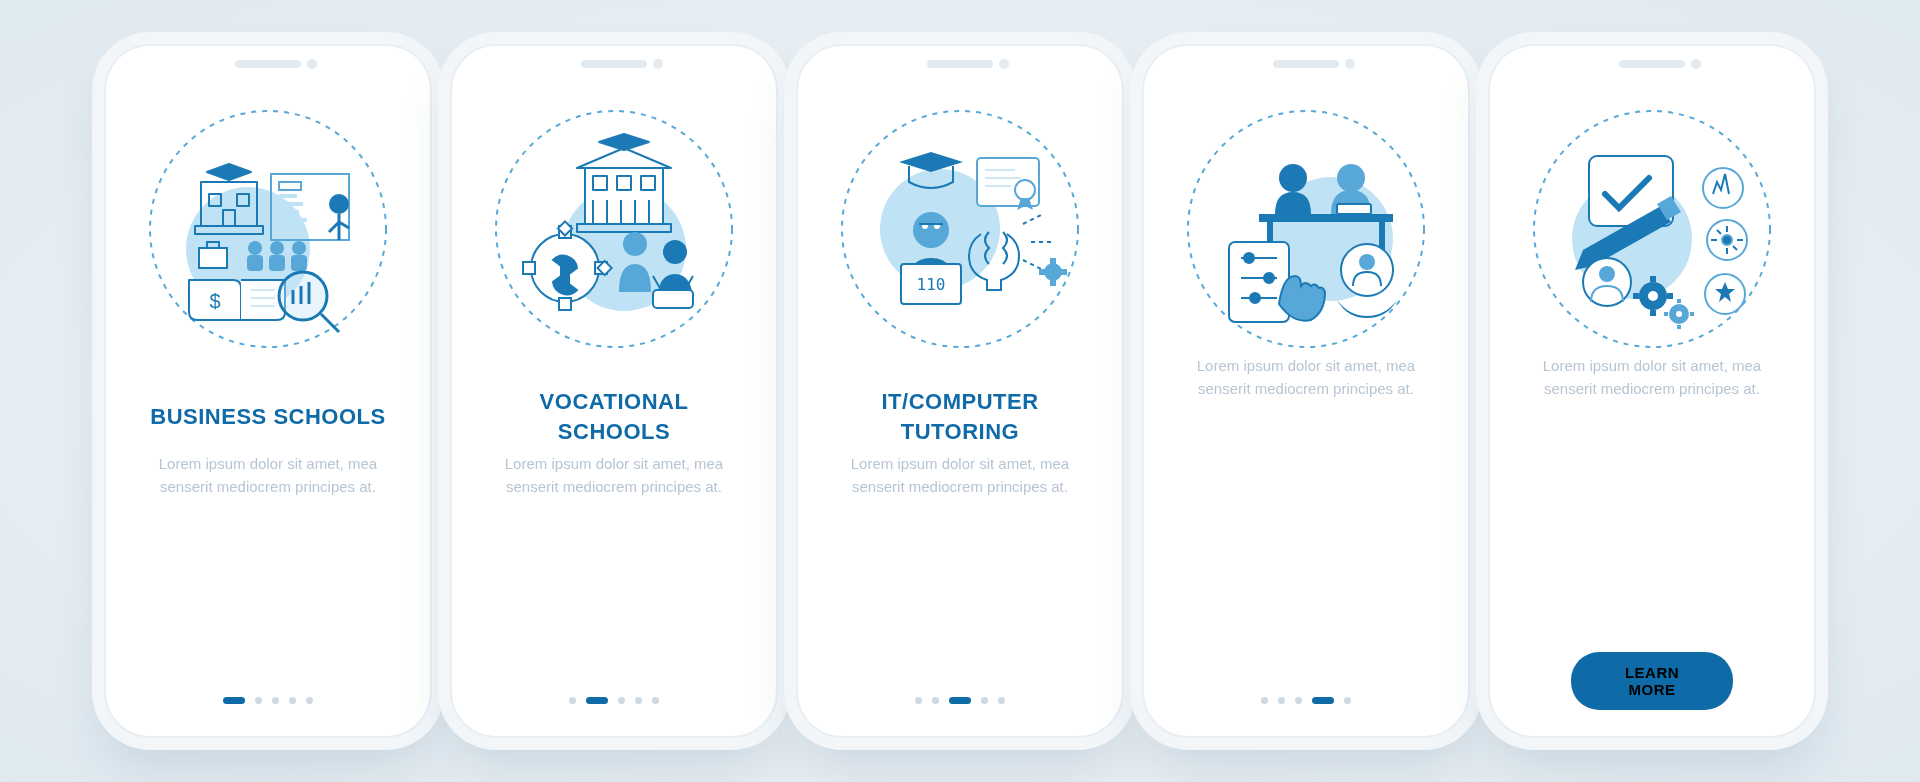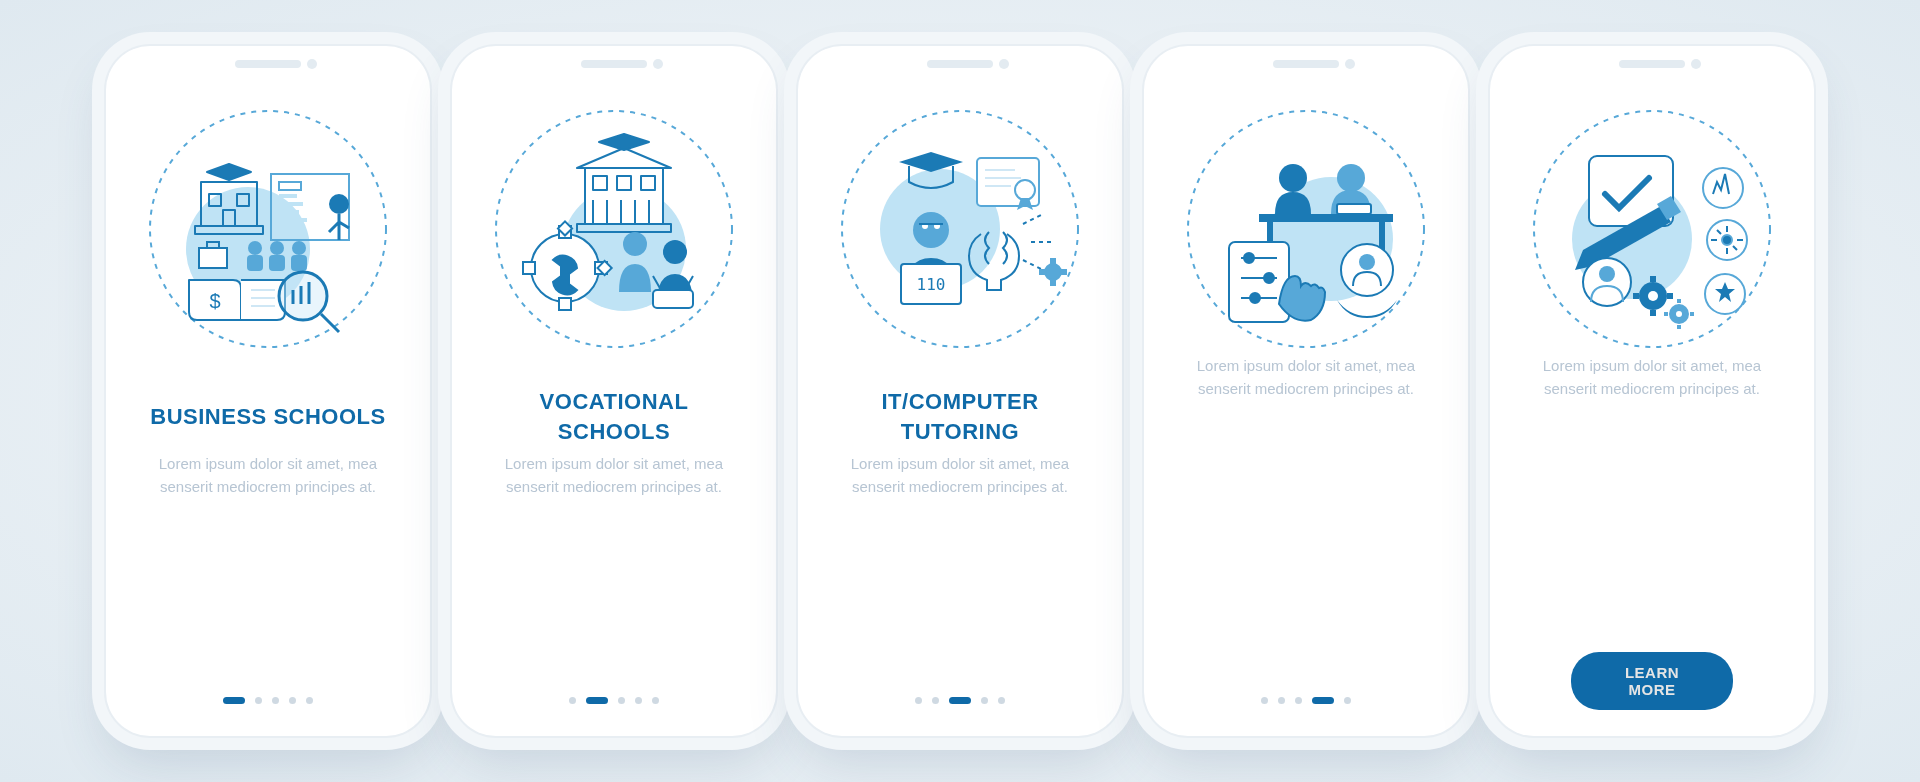--- a/index.html
+++ b/index.html
@@ -101,21 +101,21 @@
     width: 22px;
     border-radius: 4px;
     background: #0f6aa8;
   }
   .cta {
     position: absolute;
     bottom: 26px;
     left: 50%;
     transform: translateX(-50%);
     background: #0f6aa8;
-    color: #e5e5e5;
+    color: #000000;
     border: none;
     border-radius: 28px;
     padding: 12px 44px;
     font-size: 15px;
     font-weight: 600;
     letter-spacing: .5px;
     cursor: pointer;
   }
 </style>
 </head>

